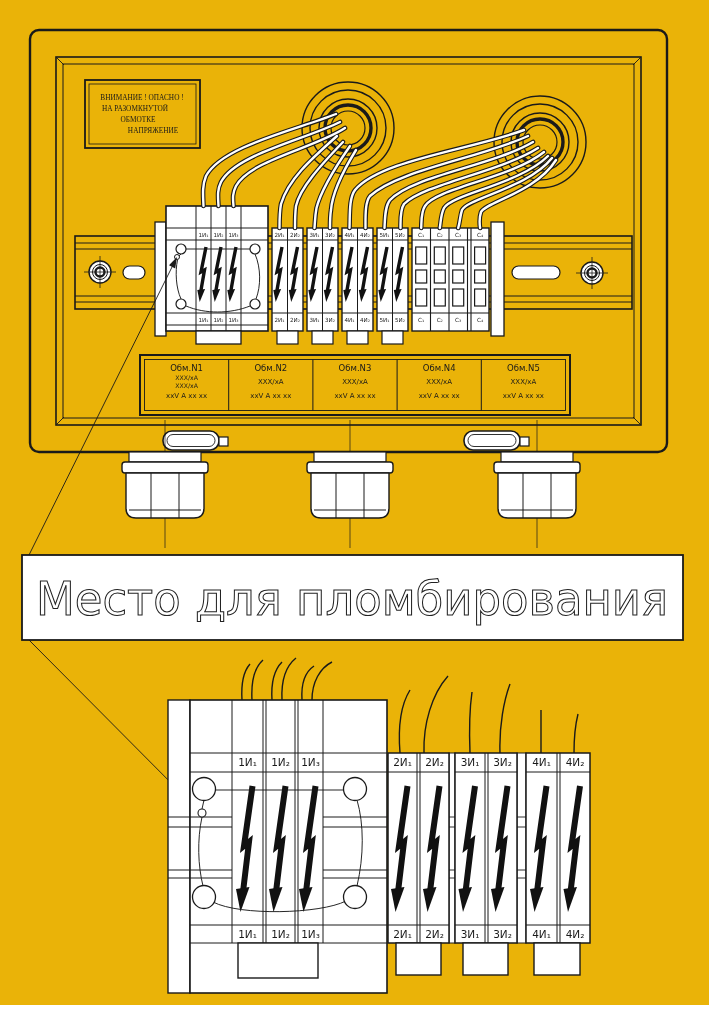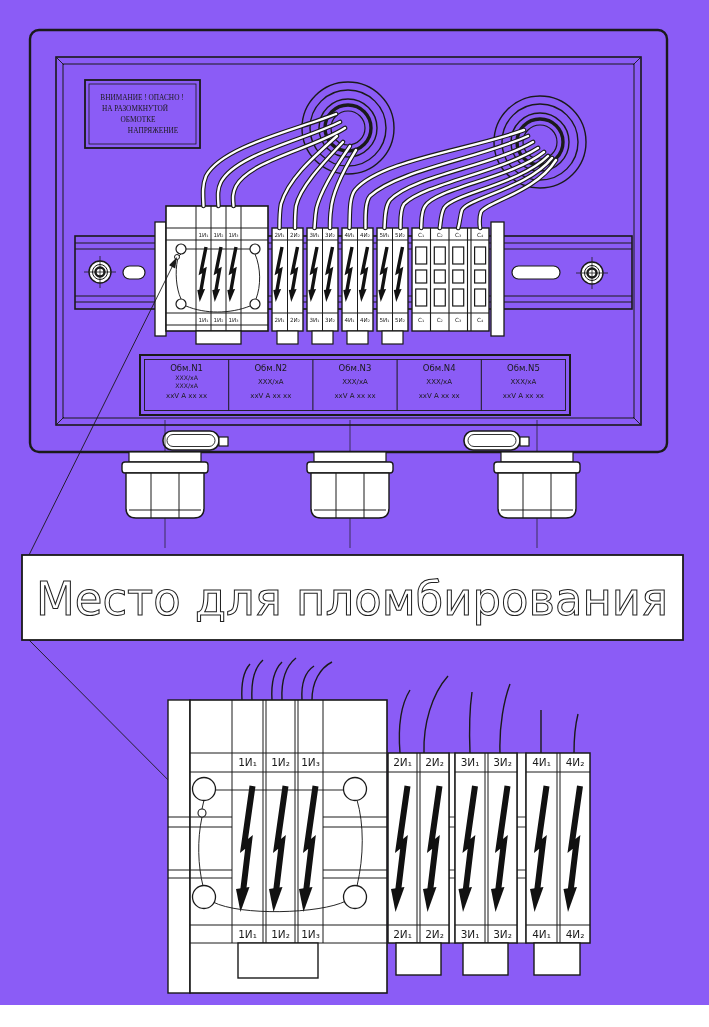--- a/index.html
+++ b/index.html
@@ -1,16 +1,16 @@
 <!DOCTYPE html>
 <html><head>
 <meta charset="utf-8">
 <style>
   html,body{margin:0;padding:0;background:#fff;}
-  .stage{width:709px;height:1005px;background:#8b5cf6;position:relative;overflow:hidden;}
+  .stage{width:709px;height:1005px;background:#eab308;position:relative;overflow:hidden;}
   svg{display:block;}
   .ln{stroke:#1a1a1a;fill:none;}
   .fillw{fill:#fff;stroke:#1a1a1a;}
   text{fill:#1a1a1a;font-family:"DejaVu Sans",sans-serif;}
   .lbl{font-size:5.6px;text-anchor:middle;}
   .dlbl{font-size:10.5px;text-anchor:middle;}
   .warn{font-family:"Liberation Serif",serif;font-size:7.3px;text-anchor:middle;}
   .tt{font-size:8.5px;text-anchor:middle;}
   .ts{font-size:6.2px;text-anchor:middle;}
   .tm{font-size:7px;text-anchor:middle;}

